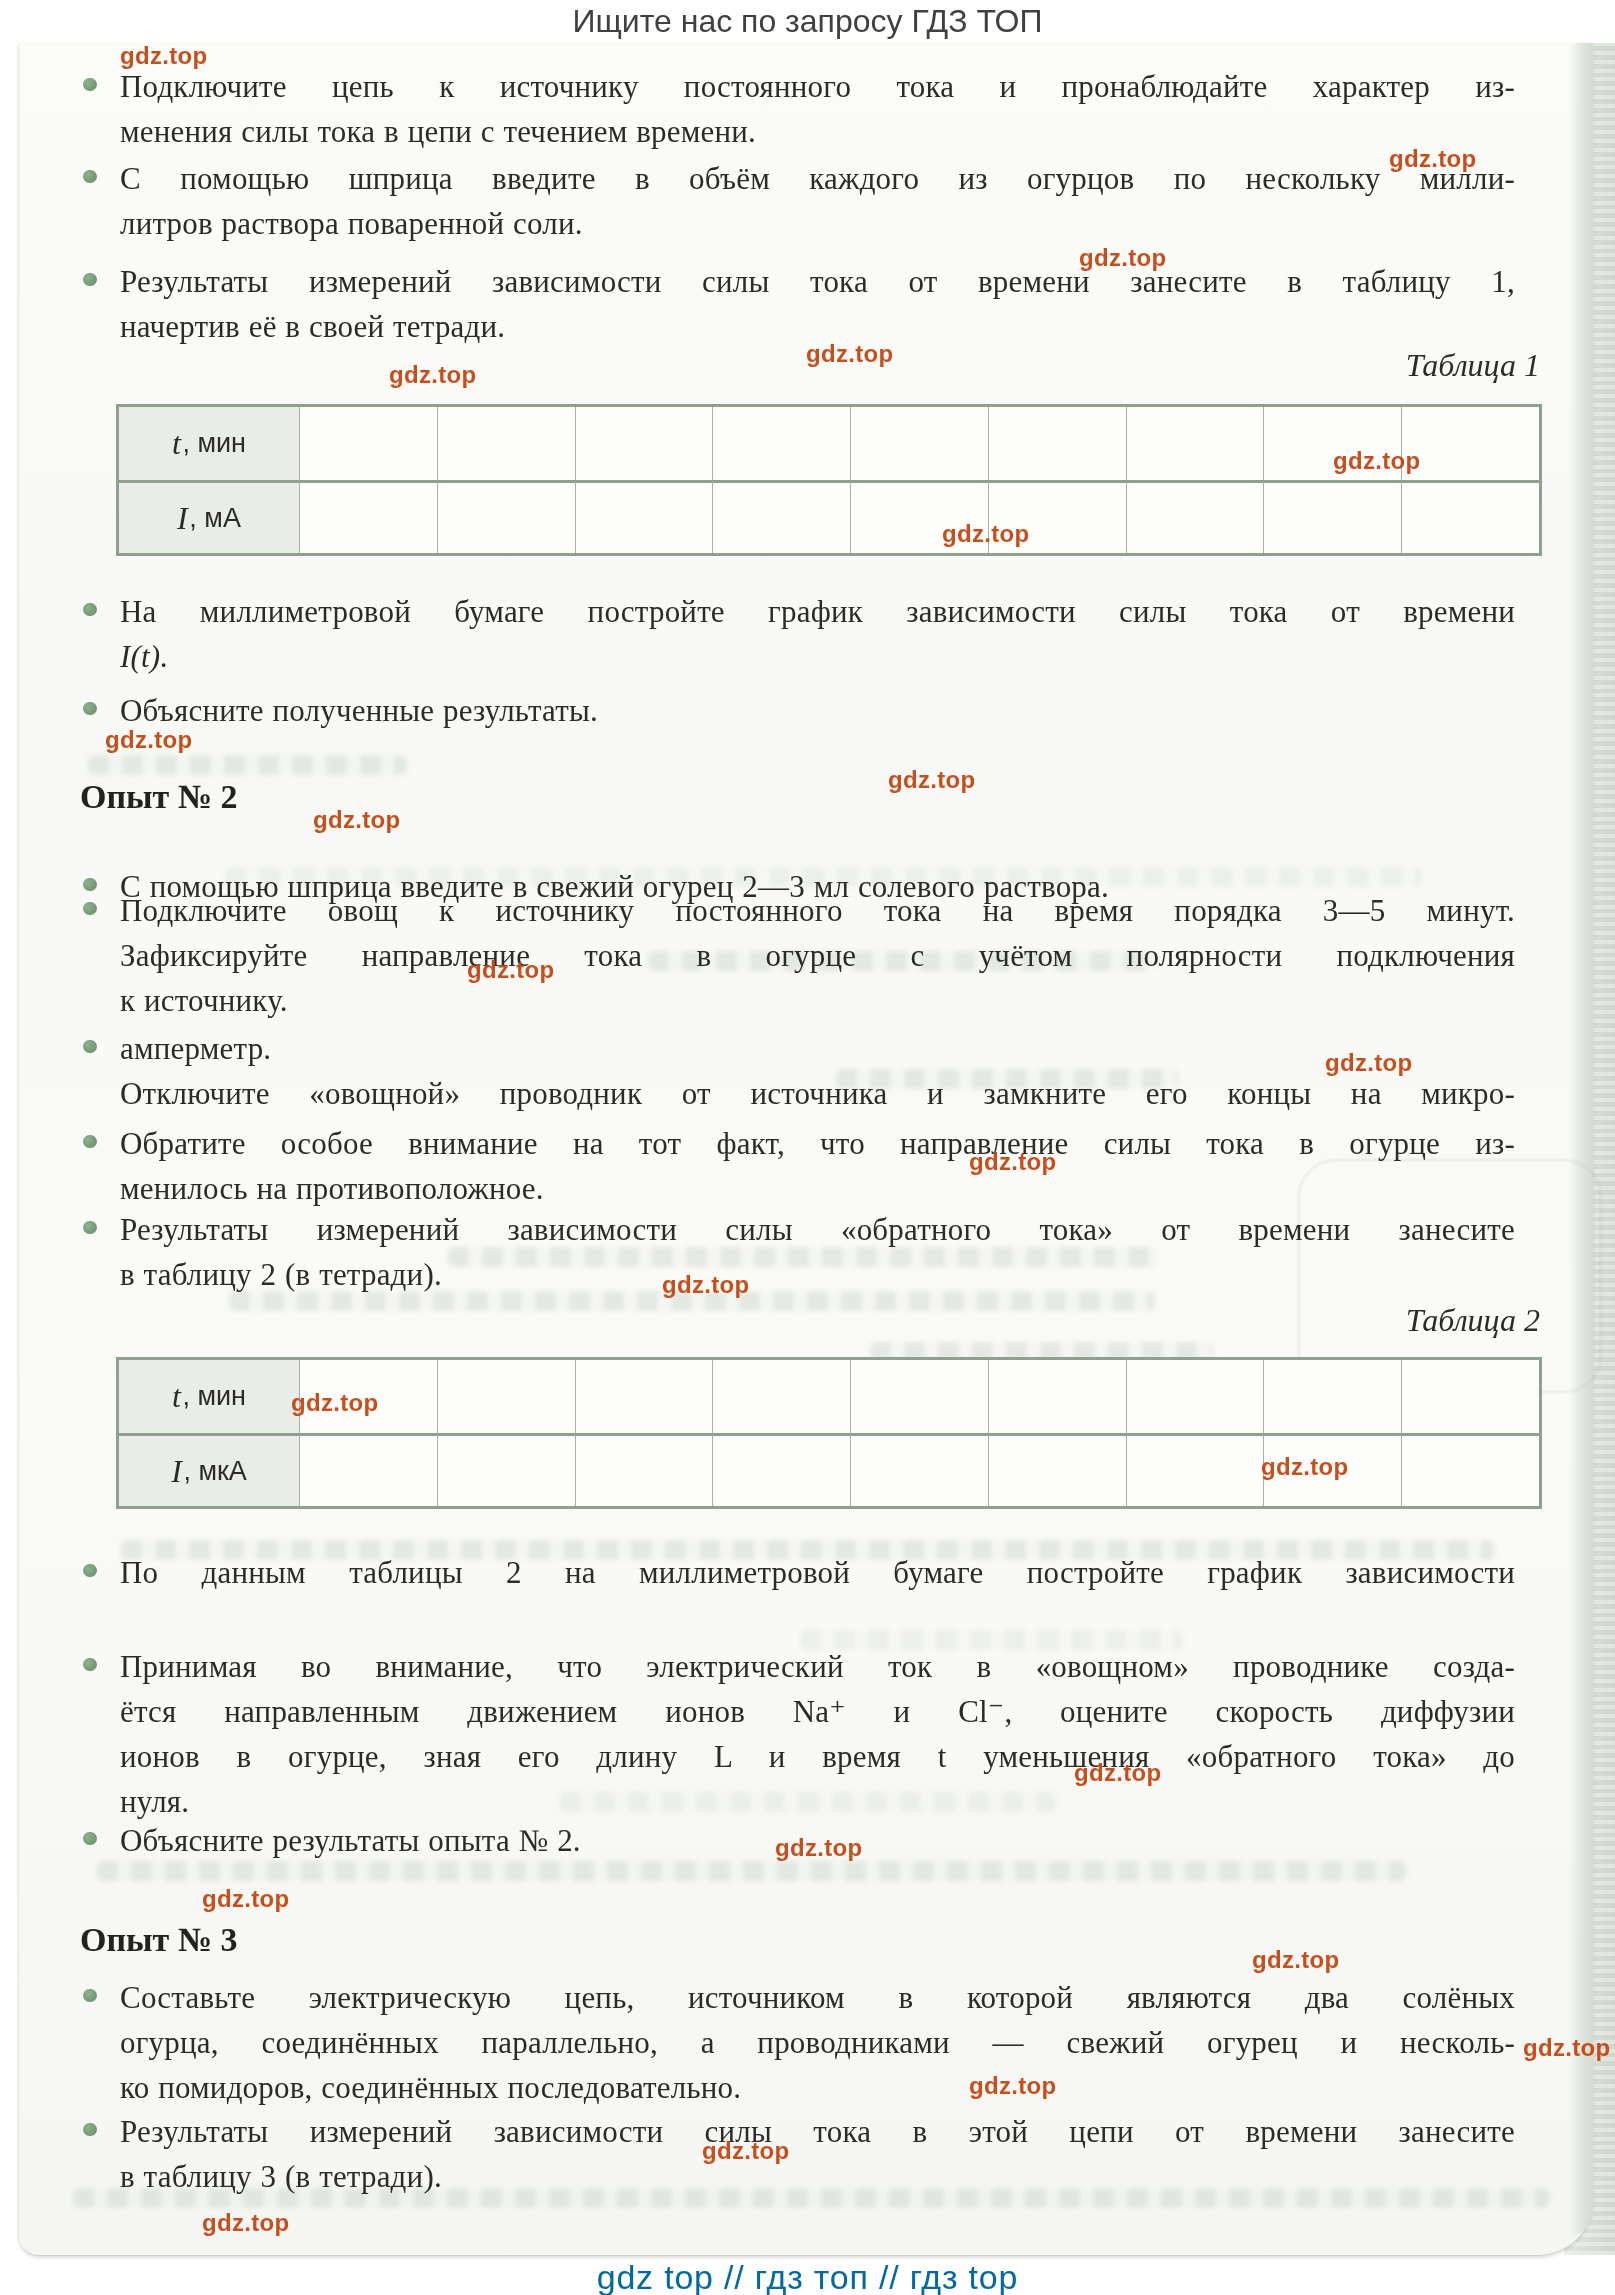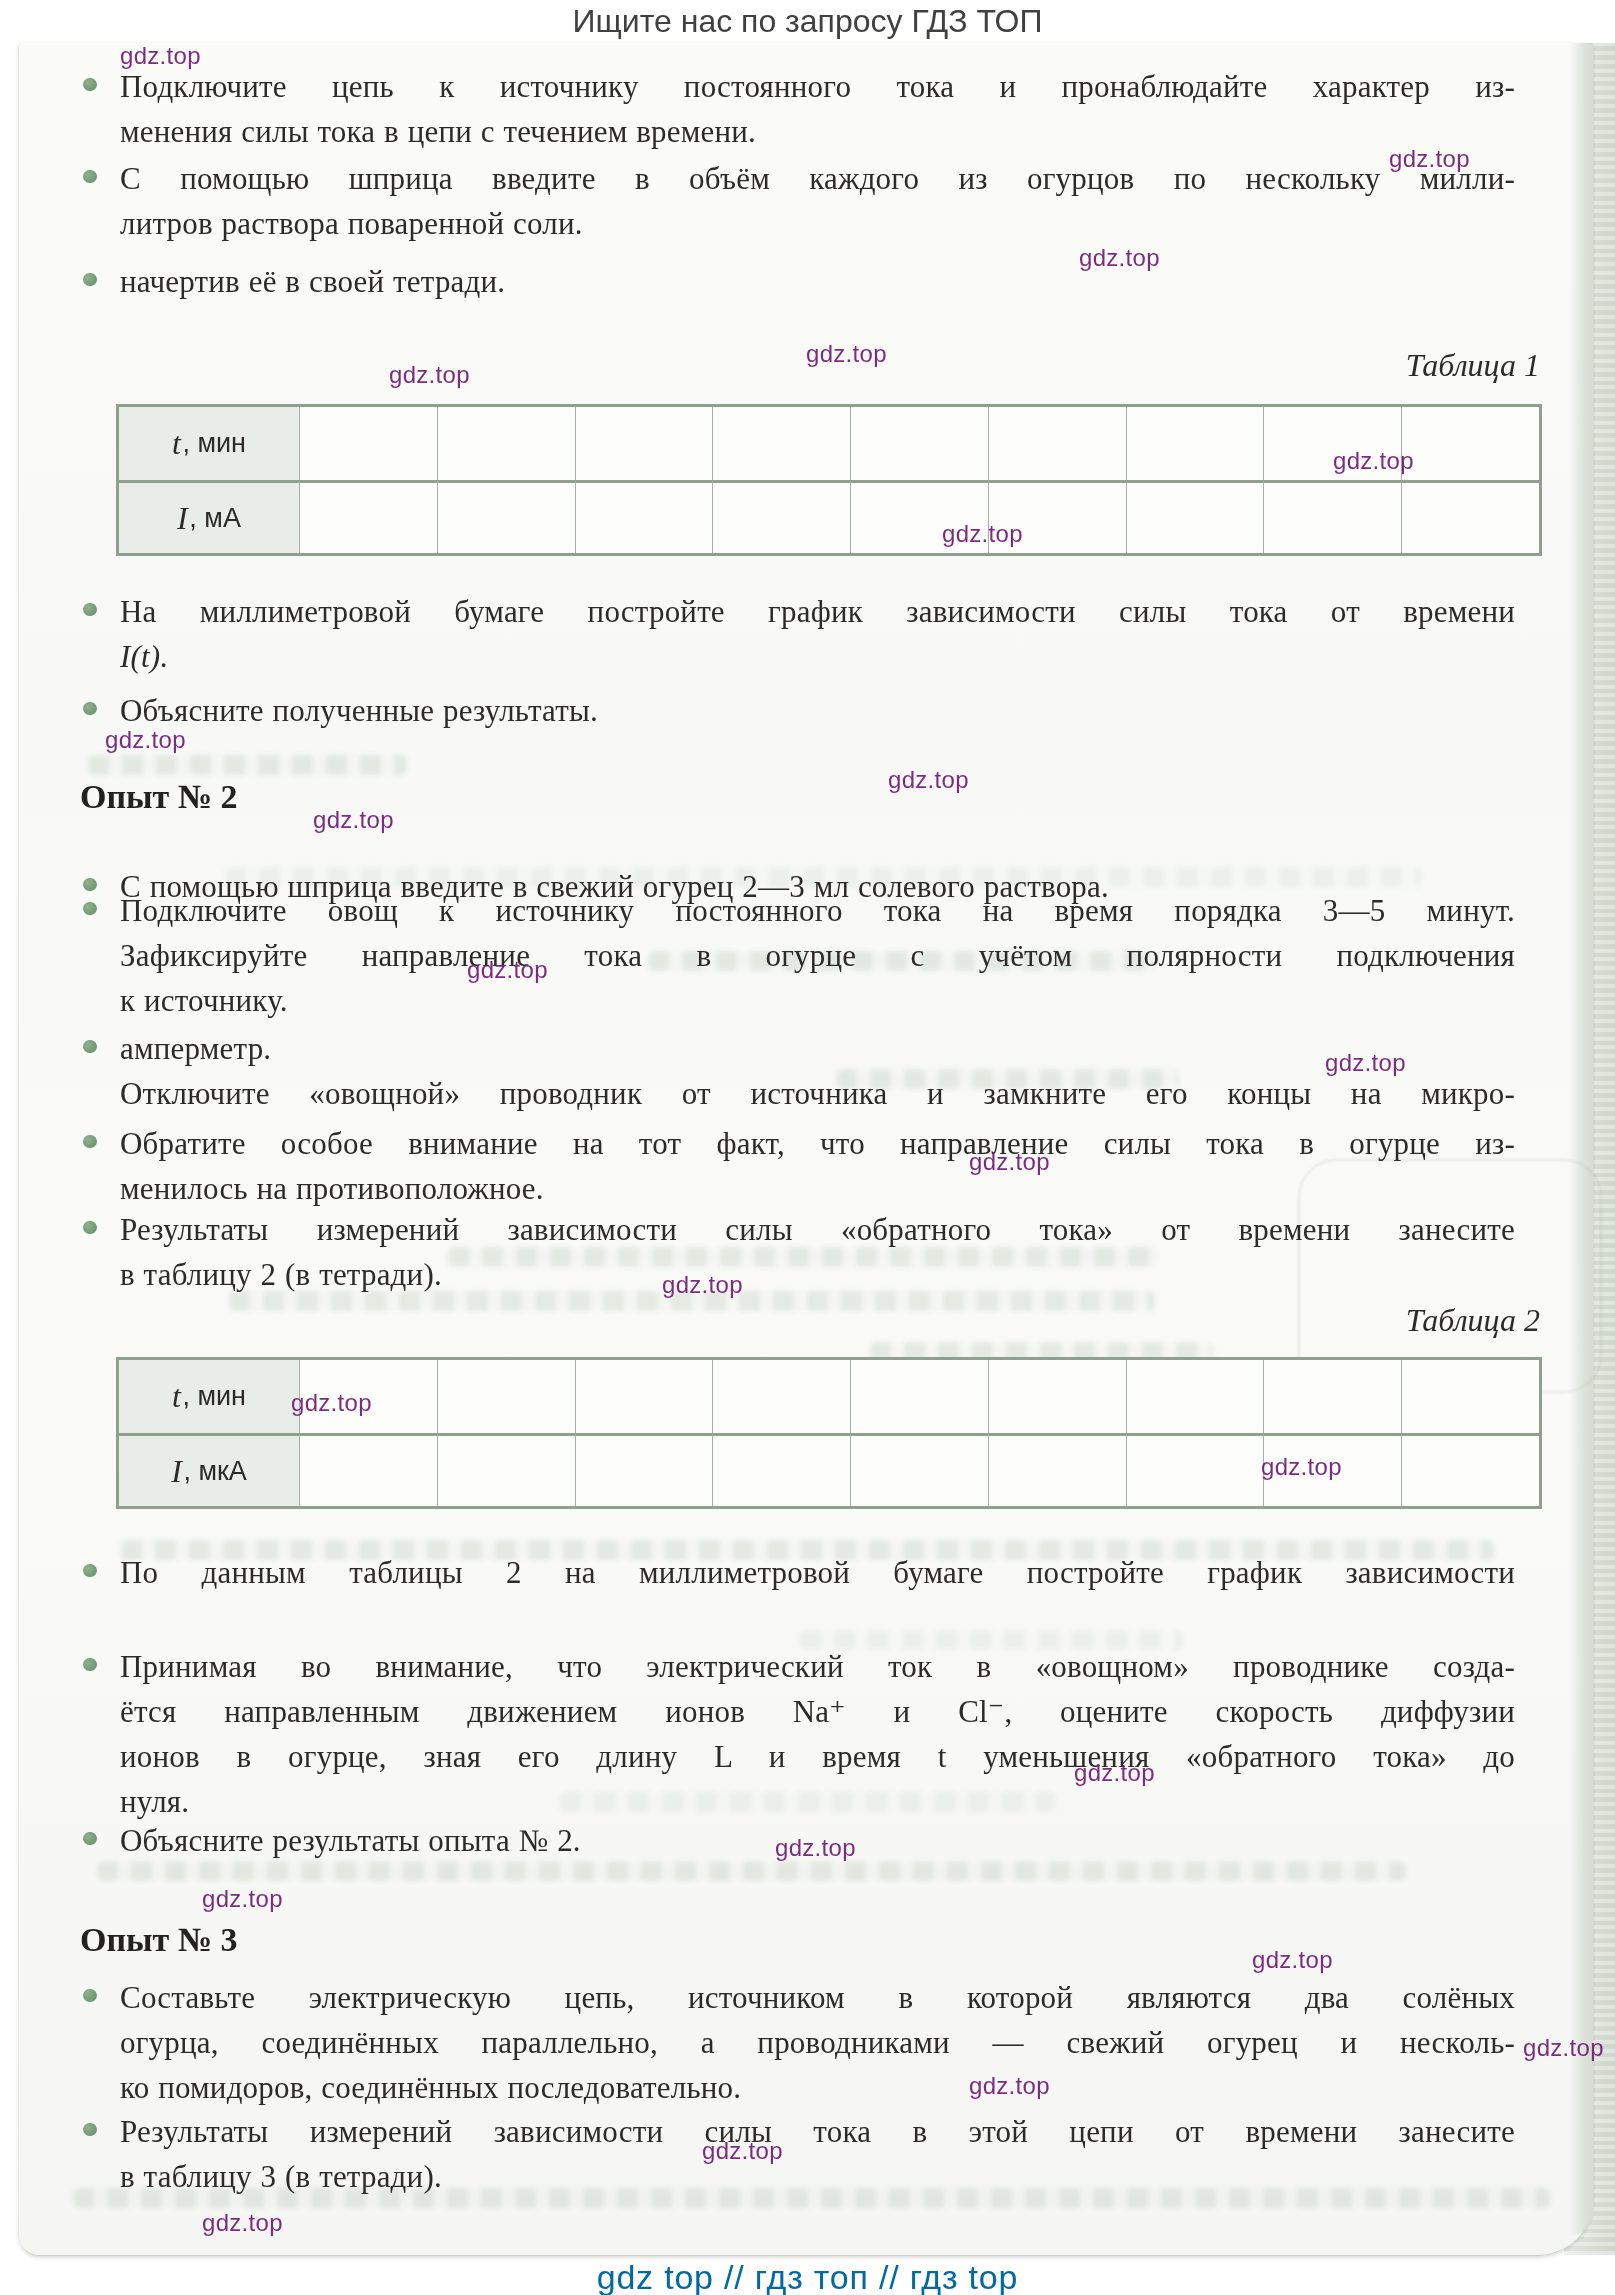--- a/index.html
+++ b/index.html
@@ -37,21 +37,21 @@
   .mtable{position:absolute;left:116px;width:1426px;display:grid;
           grid-template-columns:180px repeat(9,1fr);grid-auto-rows:73px;
           border:3.2px solid #8fa08f;background:#fdfdfc;box-sizing:border-box;}
   .cell{border-left:1.6px solid #a4b2a4;box-sizing:border-box;}
   .cell.rowdiv{border-top:3.2px solid #8fa08f;}
   .labelcell{border-left:none;background:#e9ede8;display:flex;align-items:center;justify-content:center;}
   .var{font-style:italic;font-size:32px;font-family:"Liberation Serif","DejaVu Serif",serif;}
   .unit{font-family:"Liberation Sans","DejaVu Sans",sans-serif;font-size:27px;padding-left:1.6px;}
   
   .wm{position:absolute;font-family:"Liberation Sans","DejaVu Sans",sans-serif;
-      font-size:24px;line-height:27px;color:#701a75;letter-spacing:0.3px;opacity:.92;}
+      font-size:24px;line-height:27px;color:#c2410c;letter-spacing:0.3px;opacity:.92;font-weight:bold;}
   
   .ghost{position:absolute;height:20px;border-radius:6.4px;opacity:.5;filter:blur(2.4px);
          background:repeating-linear-gradient(90deg,rgba(138,165,140,.38) 0 21px,rgba(138,165,140,.08) 21px 34px);}
   .ghost.lite{opacity:.3;}
   .ghostbox{position:absolute;left:1279px;top:1116px;width:300px;height:230px;
             border:2.4px solid rgba(150,168,150,.2);border-radius:38px;filter:blur(1.2px);}
   
   .footer{position:absolute;top:2260px;left:0;width:100%;text-align:center;
           font-family:"Liberation Sans","DejaVu Sans",sans-serif;font-size:34px;line-height:35px;
           font-weight:500;letter-spacing:0.8px;}
@@ -89,20 +89,21 @@
         <div class="line">Подключите цепь к источнику постоянного тока и пронаблюдайте характер из-</div>
         <div class="line last">менения силы тока в цепи с течением времени.</div>
       </div>
       <div class="bullet" style="top: 156px;">
         <span class="dot"></span>
         <div class="line">С помощью шприца введите в объём каждого из огурцов по нескольку милли-</div>
         <div class="line last">литров раствора поваренной соли.</div>
       </div>
       <div class="bullet" style="top: 259px;">
         <span class="dot"></span>
+        <div class="line">Результаты измерений зависимости силы тока от времени занесите в таблицу 1,</div>
         <div class="line last">начертив её в своей тетради.</div>
       </div>
       <div class="caption" style="top: 346px;">Таблица 1</div>
       <div class="mtable" style="top: 404px;">
         <div class="cell labelcell">
           <span class="var">t</span>
           <span class="unit">, мин</span>
         </div>
         <div class="cell"></div>
         <div class="cell"></div>

